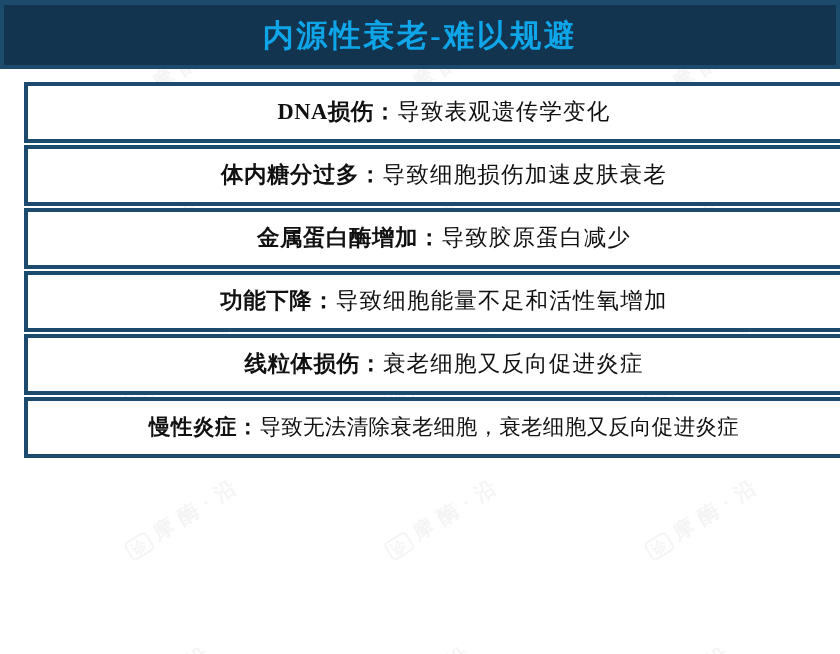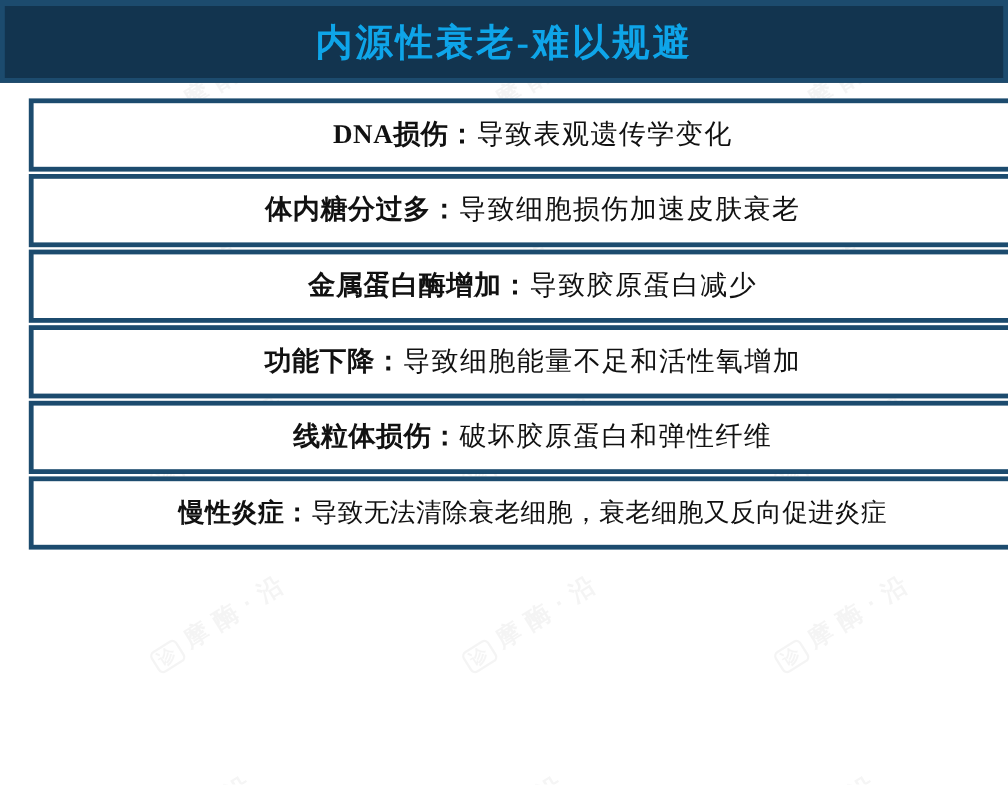--- a/index.html
+++ b/index.html
@@ -164,20 +164,20 @@
       <div class="row">
         <div class="row-text"><span class="row-term">体内糖分过多</span><span class="row-sep">：</span><span class="row-desc">导致细胞损伤加速皮肤衰老</span></div>
       </div>
       <div class="row">
         <div class="row-text"><span class="row-term">金属蛋白酶增加</span><span class="row-sep">：</span><span class="row-desc">导致胶原蛋白减少</span></div>
       </div>
       <div class="row">
         <div class="row-text"><span class="row-term">功能下降</span><span class="row-sep">：</span><span class="row-desc">导致细胞能量不足和活性氧增加</span></div>
       </div>
       <div class="row">
-        <div class="row-text"><span class="row-term">线粒体损伤</span><span class="row-sep">：</span><span class="row-desc">破坏胶原蛋白和弹性纤维</span></div>
+        <div class="row-text"><span class="row-term">线粒体损伤</span><span class="row-sep">：</span><span class="row-desc">衰老细胞又反向促进炎症</span></div>
       </div>
       <div class="row row-wide">
         <div class="row-text"><span class="row-term">慢性炎症</span><span class="row-sep">：</span><span class="row-desc">导致无法清除衰老细胞，衰老细胞又反向促进炎症</span></div>
       </div>
     </div>
 
 </div>
 
 </body></html>

